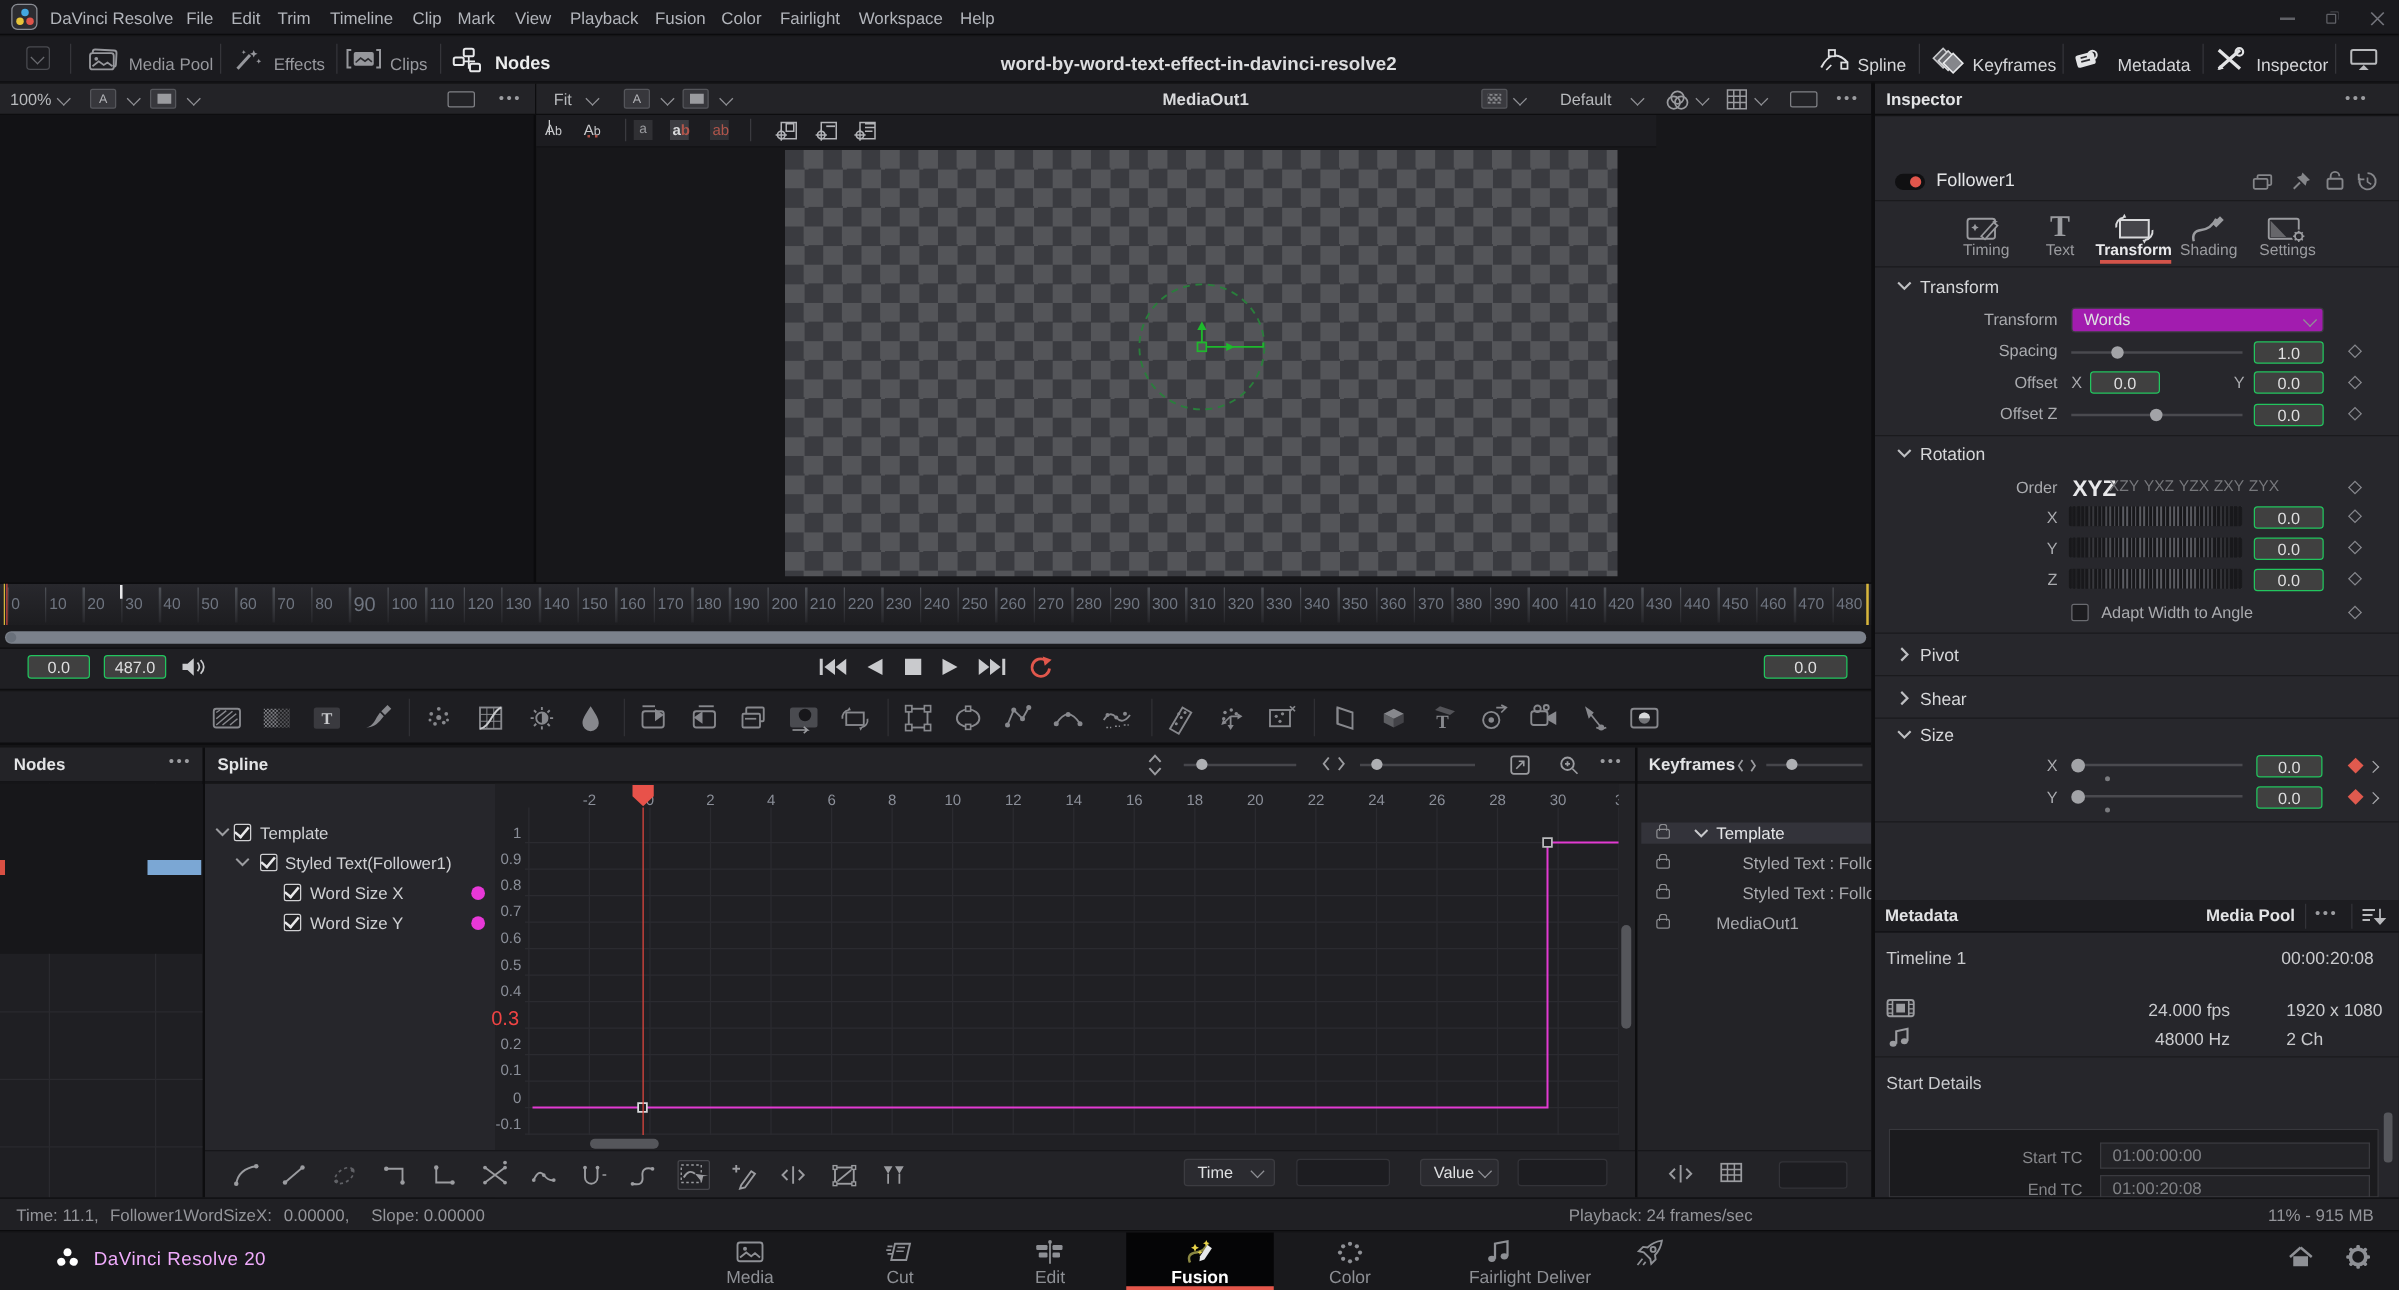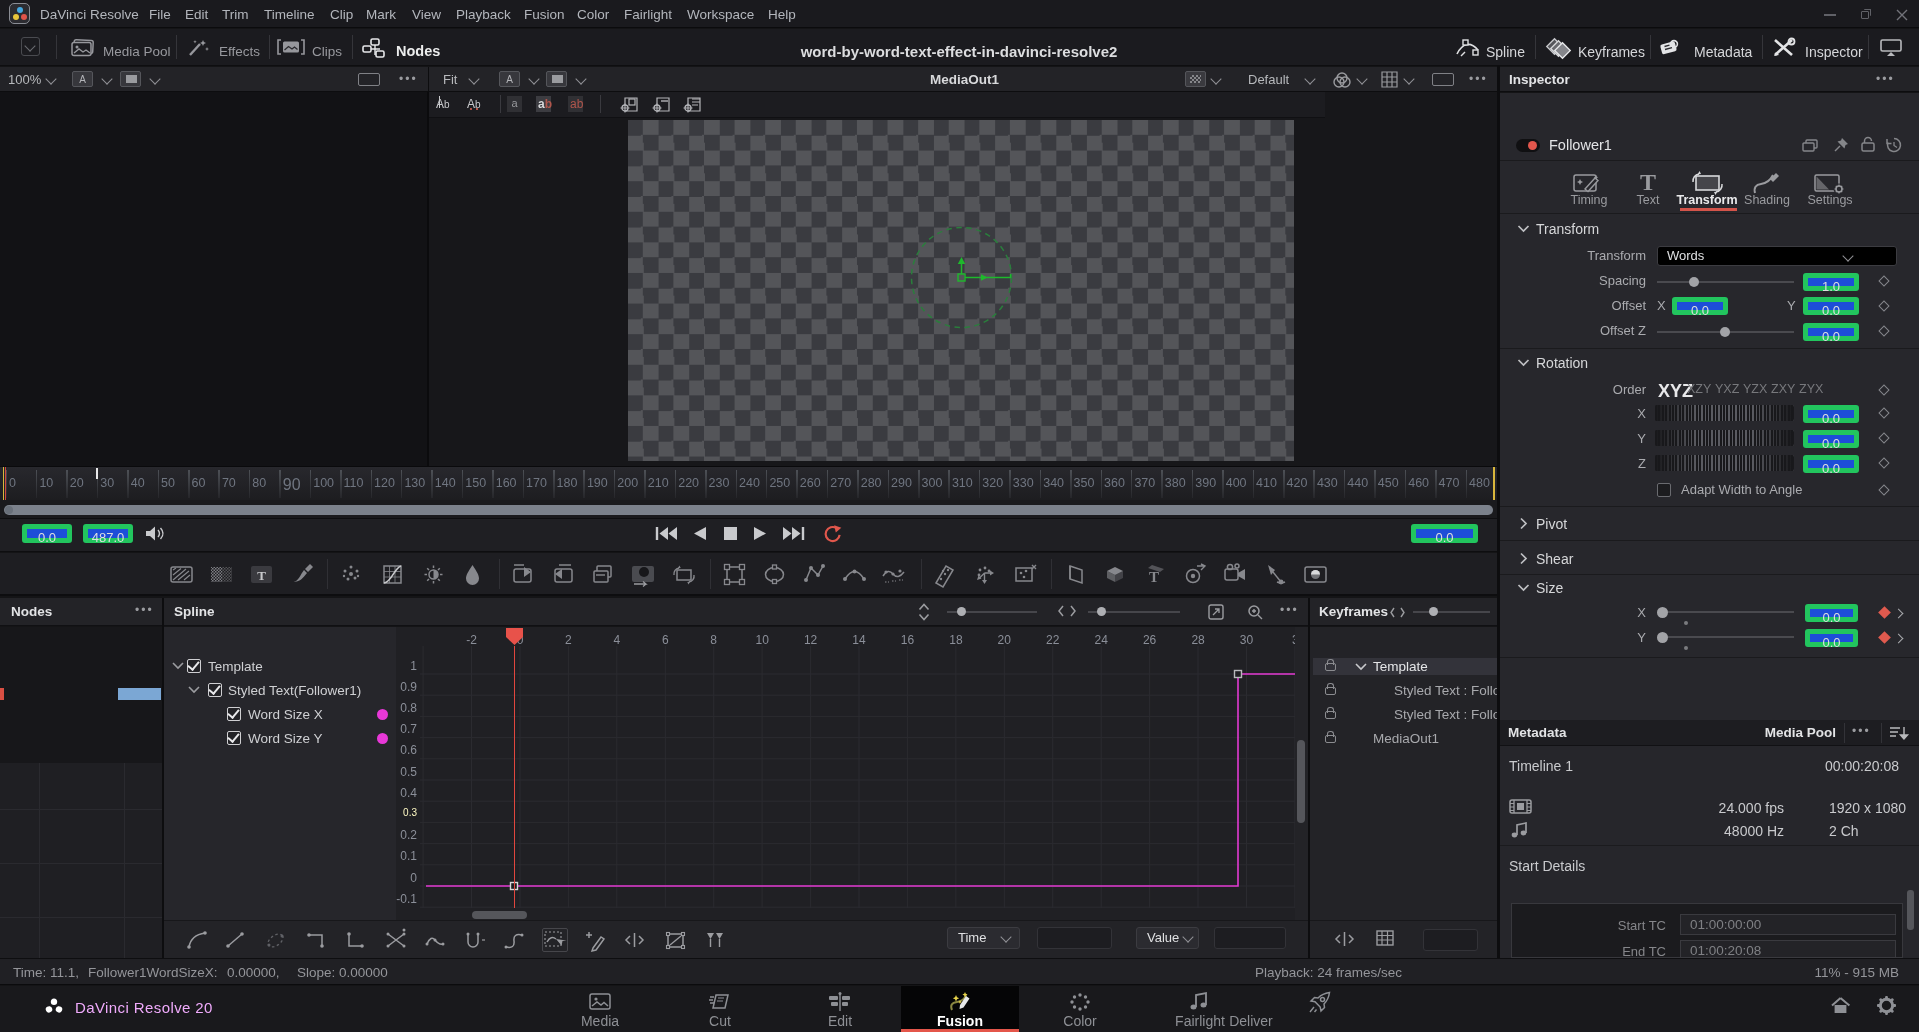--- a/index.html
+++ b/index.html
@@ -1,21 +1,21 @@
 <!DOCTYPE html>
 <html><head><meta charset="utf-8"><style>
 *{margin:0;padding:0;box-sizing:border-box}
 html,body{width:1919px;height:1032px;background:#141416;overflow:hidden}
 body{font-family:"Liberation Sans",sans-serif;-webkit-font-smoothing:antialiased}
 .a{position:absolute}
 .tx{position:absolute;white-space:nowrap}
 svg{position:absolute;overflow:visible}
 .dia{position:absolute;width:8px;height:8px;border:1.5px solid #85868b;transform:rotate(45deg)}
 .diaf{position:absolute;width:9px;height:9px;background:#e05a4e;transform:rotate(45deg)}
-.vbox{position:absolute;background:#1d4ed8;border:5px solid #22c55e;border-radius:3px;color:#dededf;font-size:13px;text-align:center}
+.vbox{position:absolute;background:#404040;border:1px solid #22c55e;border-radius:3px;color:#dededf;font-size:13px;text-align:center}
 .chev{position:absolute;width:8px;height:8px;border-right:1.6px solid #909196;border-bottom:1.6px solid #909196;transform:rotate(45deg)}
 .chevr{position:absolute;width:7px;height:7px;border-right:1.6px solid #a9aaae;border-bottom:1.6px solid #a9aaae;transform:rotate(-45deg)}
 .dots:after{content:'\2022\2022\2022';letter-spacing:2px;color:#9b9ca0;font-size:12px}
 .cb{position:absolute;width:14px;height:14px;border:1.6px solid #cfcfd2;border-radius:2px;background:#222226}
 .cb:after{content:'';position:absolute;left:2px;top:-1px;width:5px;height:9px;border-right:2px solid #e8e8ea;border-bottom:2px solid #e8e8ea;transform:rotate(40deg)}
 .lock{position:absolute;width:11px;height:8px;border:1.4px solid #8b8c90;border-radius:2px}
 .lock:before{content:'';position:absolute;left:1px;top:-5px;width:5px;height:5px;border:1.4px solid #8b8c90;border-bottom:none;border-radius:3px 3px 0 0}
 </style></head><body>
 <div class="a" style="left:0;top:0;width:1919px;height:28px;background:#1a1a1e;border-bottom:1px solid #0b0b0d">
 <div class="a" style="left:9px;top:3px;width:21px;height:21px;border:1px solid #8a8d94;border-radius:5px;background:#2c2c31">
@@ -624,21 +624,21 @@
 <div class="tx" style="left:778.1px;top:6px;transform:translateX(-50%);font-size:12px;color:#8b8f99">28</div>
 <div class="tx" style="left:826.5px;top:6px;transform:translateX(-50%);font-size:12px;color:#8b8f99">30</div>
 <div class="tx" style="left:872px;top:6px;font-size:12px;color:#8b8f99">3</div>
 <div class="tx" style="left:-27px;top:31.5px;width:24px;text-align:right;font-size:12px;color:#8b8f99">1</div>
 <div class="tx" style="left:-27px;top:52.7px;width:24px;text-align:right;font-size:12px;color:#8b8f99">0.9</div>
 <div class="tx" style="left:-27px;top:73.9px;width:24px;text-align:right;font-size:12px;color:#8b8f99">0.8</div>
 <div class="tx" style="left:-27px;top:95.1px;width:24px;text-align:right;font-size:12px;color:#8b8f99">0.7</div>
 <div class="tx" style="left:-27px;top:116.3px;width:24px;text-align:right;font-size:12px;color:#8b8f99">0.6</div>
 <div class="tx" style="left:-27px;top:137.5px;width:24px;text-align:right;font-size:12px;color:#8b8f99">0.5</div>
 <div class="tx" style="left:-27px;top:158.7px;width:24px;text-align:right;font-size:12px;color:#8b8f99">0.4</div>
-<div class="tx" style="left:-27px;top:179.9px;width:24px;text-align:right;font-size:10px;color:#fef9c3">0.3</div>
+<div class="tx" style="left:-27px;top:179.9px;width:24px;font-size:16px;color:#ef4444">0.3</div>
 <div class="tx" style="left:-27px;top:201.1px;width:24px;text-align:right;font-size:12px;color:#8b8f99">0.2</div>
 <div class="tx" style="left:-27px;top:222.3px;width:24px;text-align:right;font-size:12px;color:#8b8f99">0.1</div>
 <div class="tx" style="left:-27px;top:243.5px;width:24px;text-align:right;font-size:12px;color:#8b8f99">0</div>
 <div class="tx" style="left:-27px;top:264.7px;width:24px;text-align:right;font-size:12px;color:#8b8f99">-0.1</div>
 <svg style="left:0;top:0" width="875" height="331">
       <path d="M6 259 H818 V47 H875" fill="none" stroke="#e23ad2" stroke-width="1.6"></path>
       <rect x="90.5" y="255.5" width="7" height="7" fill="#202024" stroke="#d8d9db" stroke-width="1.4"></rect>
       <rect x="814.5" y="43.5" width="7" height="7" fill="#202024" stroke="#b9babd" stroke-width="1.4"></rect>
     </svg>
 <div class="a" style="left:93.7px;top:19px;width:1.6px;height:262px;background:#e1463e"></div>
@@ -812,21 +812,21 @@
 <div class="tx" style="left:330px;top:100px;transform:translateX(-50%);font-size:12.5px;font-weight:normal;color:#9a9b9f">Settings</div>
 <div class="a" style="left:180px;top:115px;width:57px;height:3px;background:#d4544a"></div>
 <div class="a" style="left:0;top:120px;width:419px;height:1px;background:#1a1a1d"></div>
 <svg style="left:17px;top:131px" width="13" height="10">
       <path d="M1.5 2 l5 5 5 -5" fill="none" stroke="#bebfc2" stroke-width="1.7"></path>
     </svg>
 <div class="tx" style="left:36px;top:128px;font-size:14px;color:#d6d7d9">Transform</div>
 <div class="tx" style="left:146px;top:155px;width:0;font-size:13px;color:#aaabaf">
       <span style="position:absolute;right:0">Transform</span>
     </div>
-<div class="a" style="left:157px;top:153px;width:240px;height:20px;background:#000000;border:1px solid #3c3c41;border-radius:3px;color:#dfe0e2;font-size:13px;line-height:18px;padding-left:9px">Words</div>
+<div class="a" style="left:157px;top:153px;width:202px;height:20px;background:#a21caf;border:1px solid #3c3c41;border-radius:3px;color:#dfe0e2;font-size:13px;line-height:18px;padding-left:9px">Words</div>
 <div class="chev" style="left:344px;top:159px"></div>
 <div class="tx" style="left:146px;top:180px;width:0;font-size:13px;color:#aaabaf">
       <span style="position:absolute;right:0">Spacing</span>
     </div>
 <div class="a" style="left:157px;top:188px;width:137px;height:2px;background:#4a4a4f"></div>
 <div class="a" style="left:189px;top:184px;width:10px;height:10px;border-radius:50%;background:#a2a3a7"></div>
 <div class="vbox" style="left:303px;top:180px;width:56px;height:18px;line-height:17px">1.0</div>
 <div class="dia" style="left:380px;top:184px"></div>
 <div class="tx" style="left:146px;top:205px;width:0;font-size:13px;color:#aaabaf">
       <span style="position:absolute;right:0">Offset</span>

